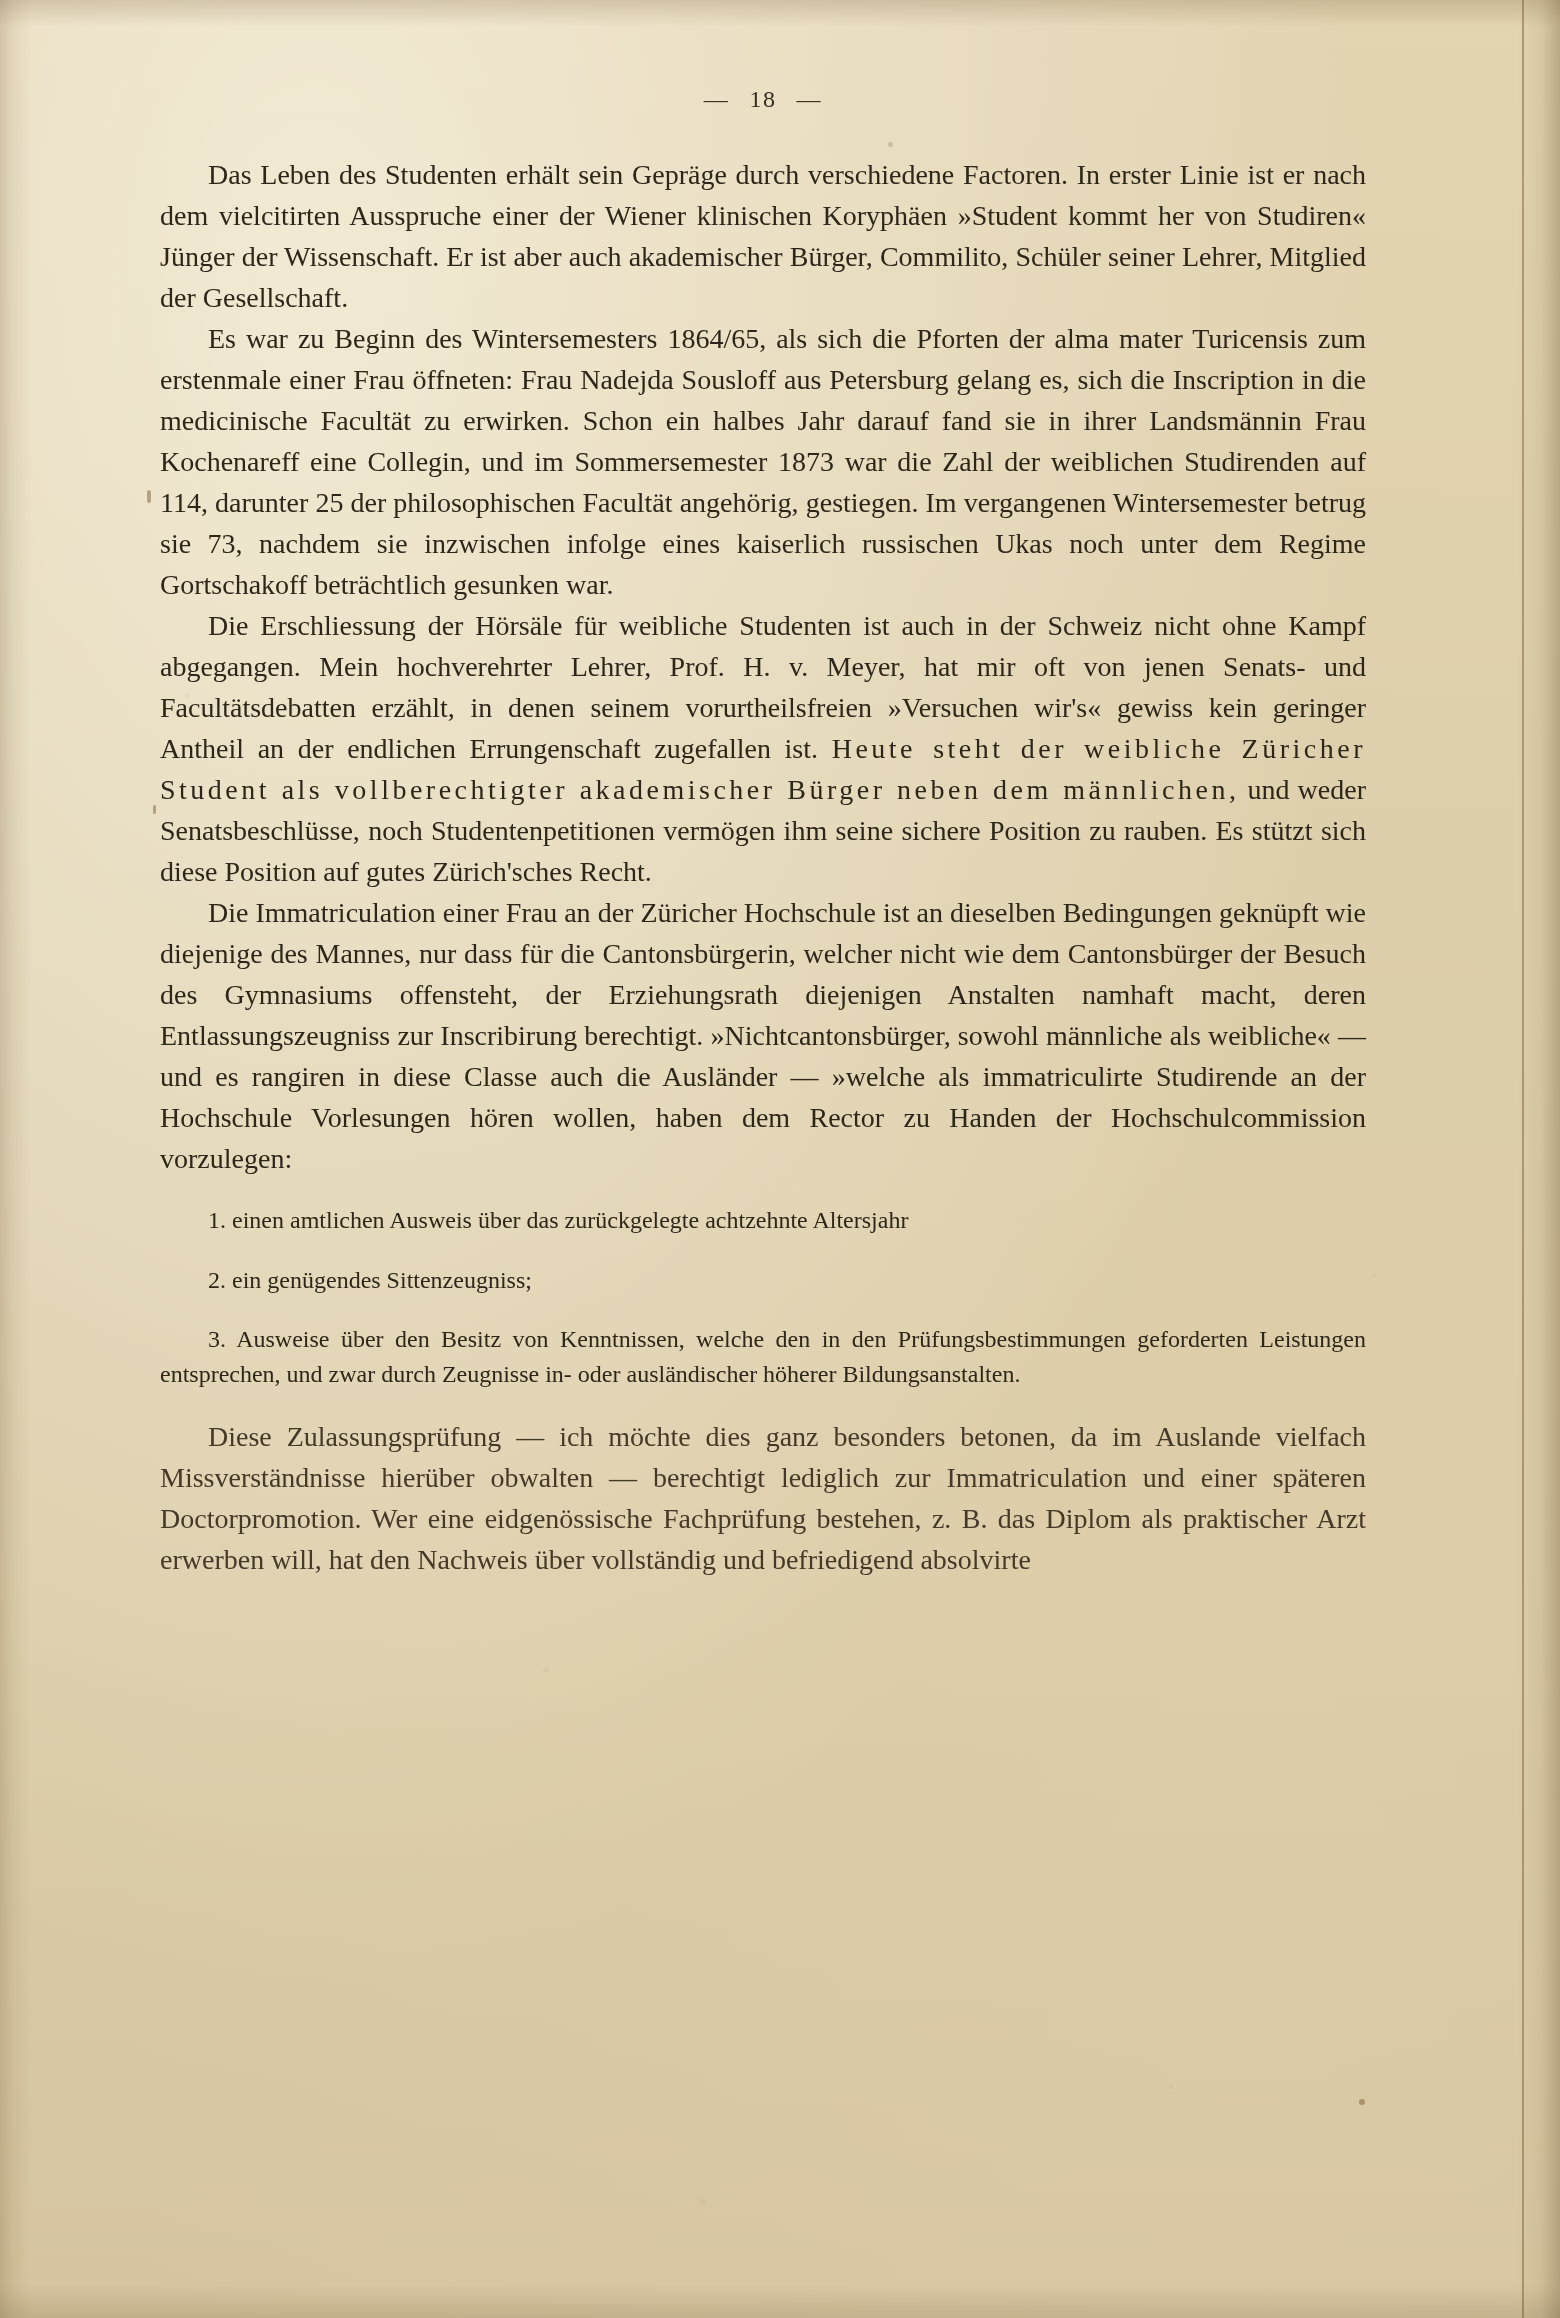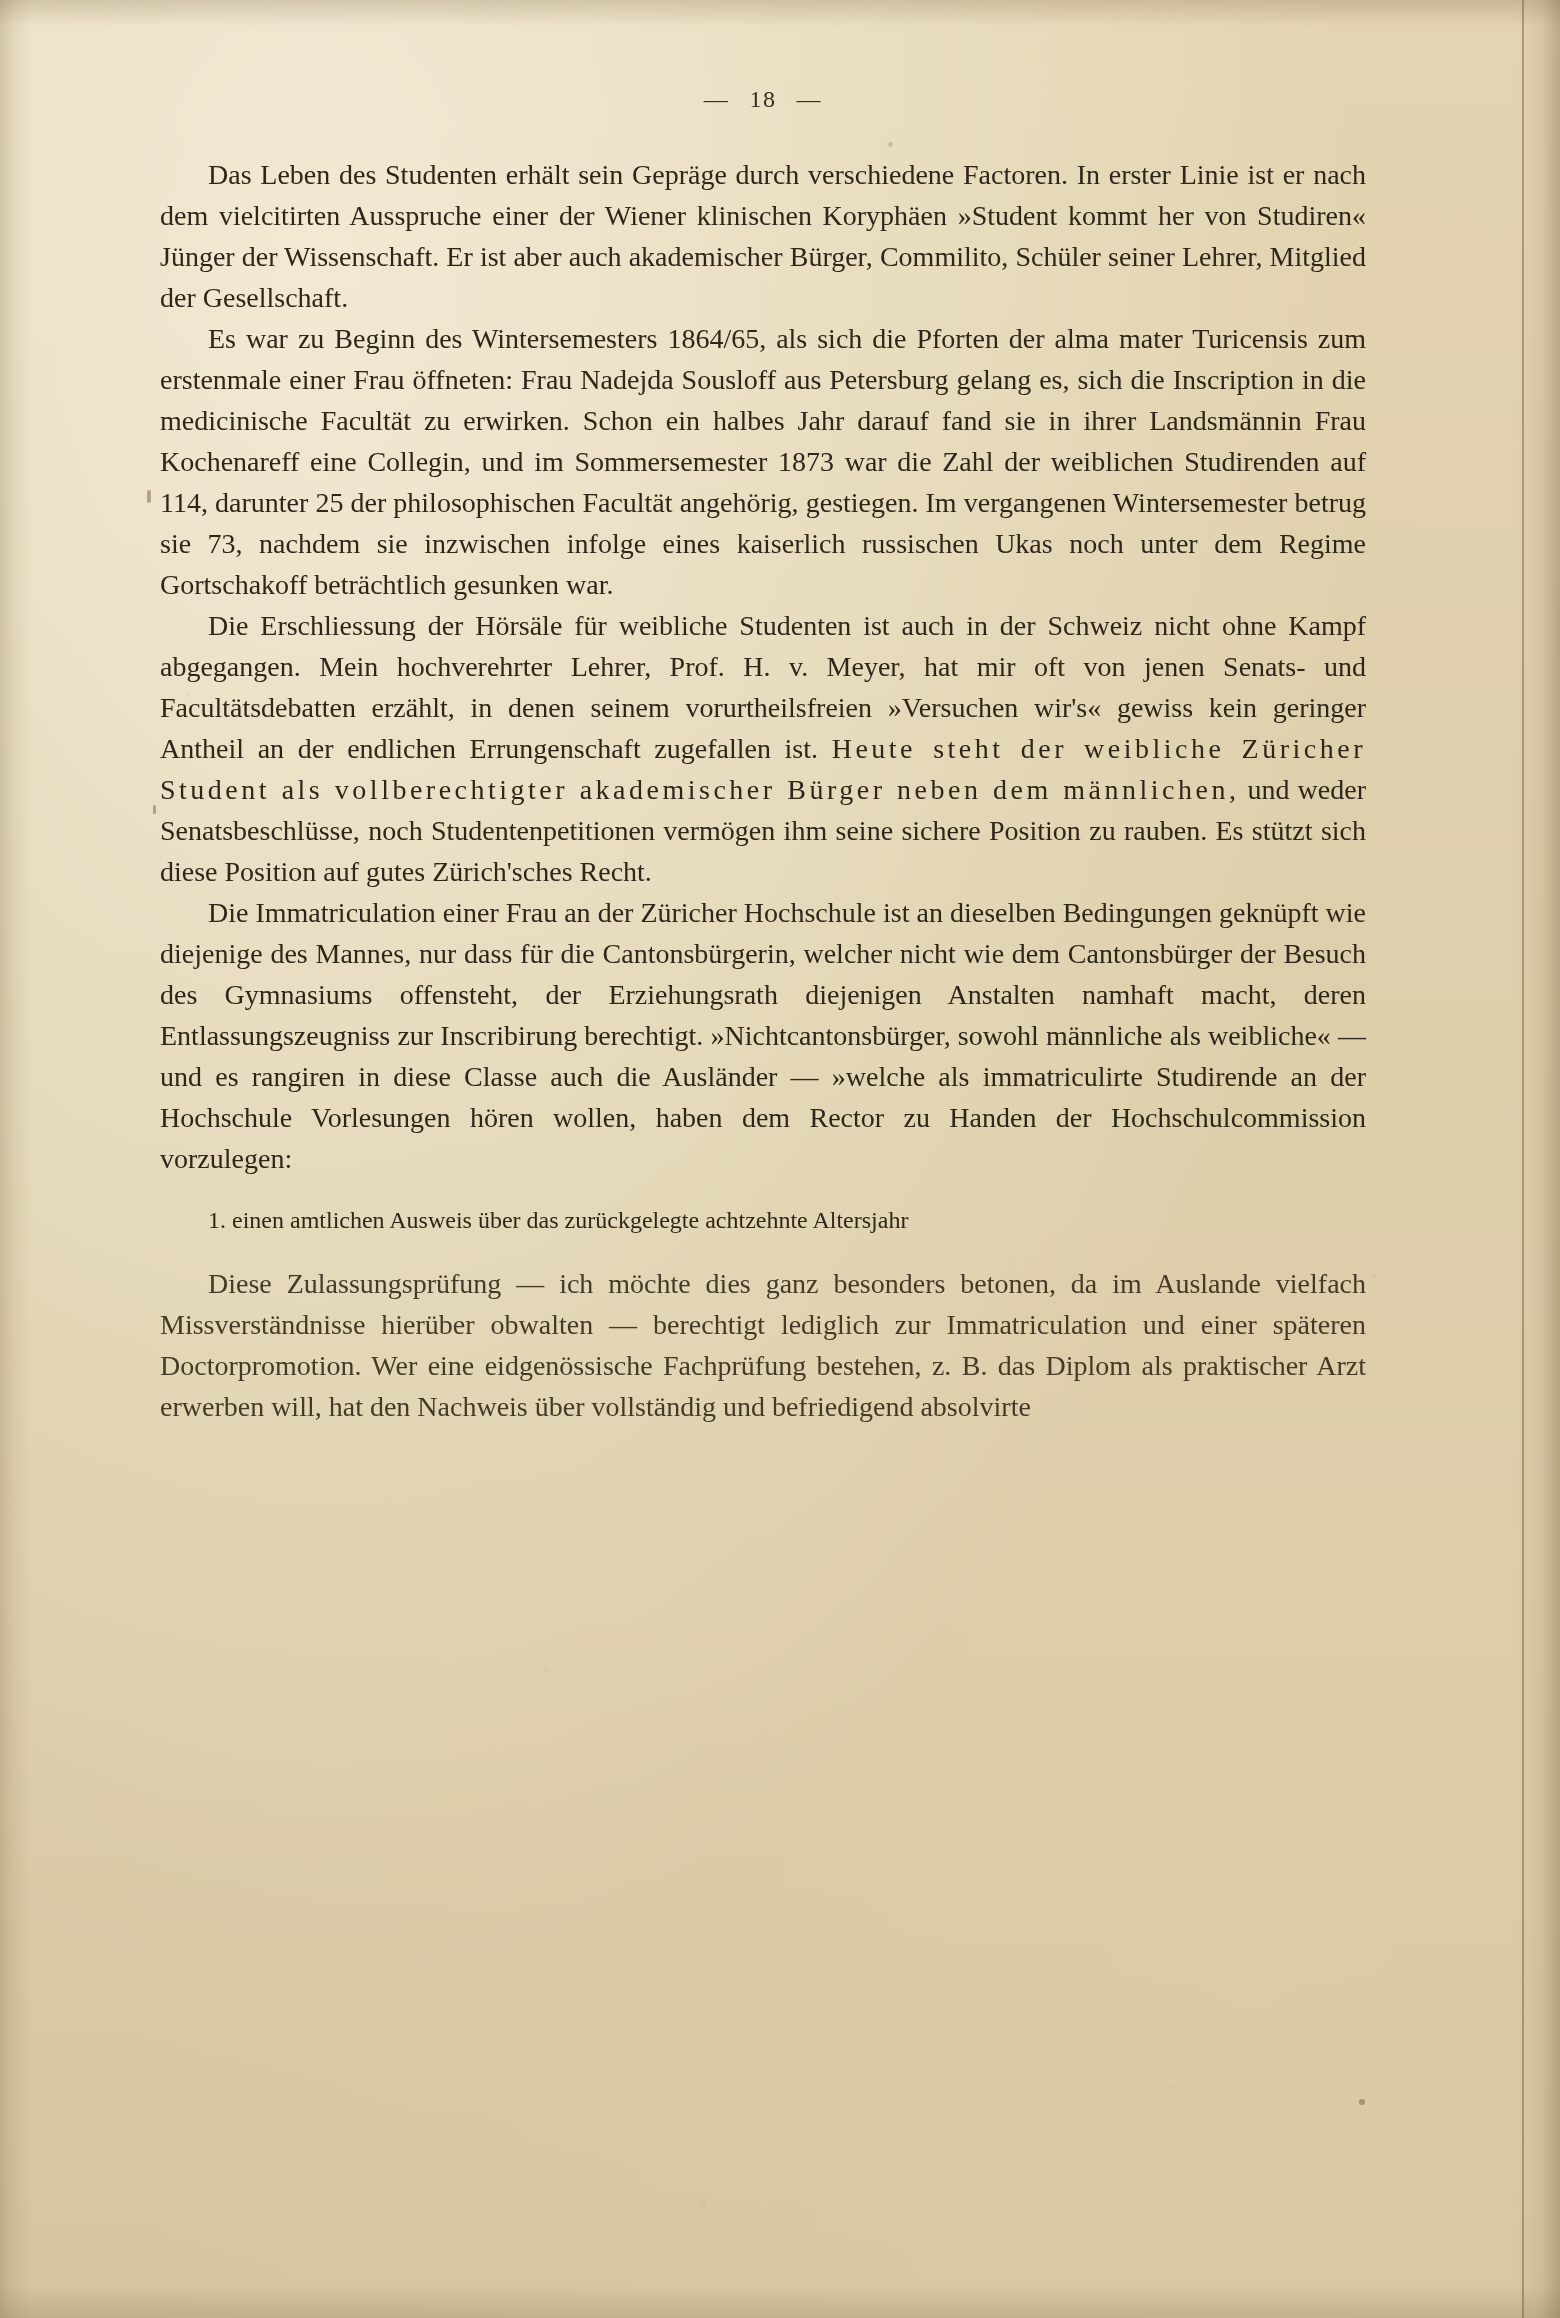--- a/index.html
+++ b/index.html
@@ -154,18 +154,20 @@
     </div>
 
     <p class="para">Das Leben des Studenten erhält sein Gepräge durch verschiedene Factoren. In erster Linie ist er nach dem vielcitirten Ausspruche einer der Wiener klinischen Koryphäen »Student kommt her von Studiren« Jünger der Wissenschaft. Er ist aber auch akademischer Bürger, Commilito, Schüler seiner Lehrer, Mitglied der Gesellschaft.</p>
     <p class="para">Es war zu Beginn des Wintersemesters 1864/65, als sich die Pforten der alma mater Turicensis zum erstenmale einer Frau öffneten: Frau Nadejda Sousloff aus Petersburg gelang es, sich die Inscription in die medicinische Facultät zu erwirken. Schon ein halbes Jahr darauf fand sie in ihrer Landsmännin Frau Kochenareff eine Collegin, und im Sommersemester 1873 war die Zahl der weiblichen Studirenden auf 114, darunter 25 der philosophischen Facultät angehörig, gestiegen. Im vergangenen Wintersemester betrug sie 73, nachdem sie inzwischen infolge eines kaiserlich russischen Ukas noch unter dem Regime Gortschakoff beträchtlich gesunken war.</p>
 
     <p class="para"><span>Die Erschliessung der Hörsäle für weibliche Studenten ist auch in der Schweiz nicht ohne Kampf abgegangen. Mein hochverehrter Lehrer, Prof. H. v. Meyer, hat mir oft von jenen Senats- und Facultätsdebatten erzählt, in denen seinem vorurtheilsfreien »Versuchen wir's« gewiss kein geringer Antheil an der endlichen Errungenschaft zugefallen ist.</span> <span class="sperr">Heute steht der weibliche Züricher Student als vollberechtigter akademischer Bürger neben dem männlichen,</span><span> und weder Senatsbeschlüsse, noch Studentenpetitionen vermögen ihm seine sichere Position zu rauben. Es stützt sich diese Position auf gutes Zürich'sches Recht.</span></p>
 
     <p class="para">Die Immatriculation einer Frau an der Züricher Hochschule ist an dieselben Bedingungen geknüpft wie diejenige des Mannes, nur dass für die Cantonsbürgerin, welcher nicht wie dem Cantonsbürger der Besuch des Gymnasiums offensteht, der Erziehungsrath diejenigen Anstalten namhaft macht, deren Entlassungszeugniss zur Inscribirung berechtigt. »Nichtcantonsbürger, sowohl männliche als weibliche« — und es rangiren in diese Classe auch die Ausländer — »welche als immatriculirte Studirende an der Hochschule Vorlesungen hören wollen, haben dem Rector zu Handen der Hochschulcommission vorzulegen:</p>
 
     <p class="item">1. einen amtlichen Ausweis über das zurückgelegte achtzehnte Altersjahr</p>
+    <p class="item">2. ein genügendes Sittenzeugniss;</p>
+    <p class="item">3. Ausweise über den Besitz von Kenntnissen, welche den in den Prüfungsbestimmungen geforderten Leistungen entsprechen, und zwar durch Zeugnisse in- oder ausländischer höherer Bildungsanstalten.</p>
 
     <p class="para faint">Diese Zulassungsprüfung — ich möchte dies ganz besonders betonen, da im Auslande vielfach Missverständnisse hierüber obwalten — berechtigt lediglich zur Immatriculation und einer späteren Doctorpromotion. Wer eine eidgenössische Fachprüfung bestehen, z. B. das Diplom als praktischer Arzt erwerben will, hat den Nachweis über vollständig und befriedigend absolvirte</p>
 
   </div>
 </div>
 
 
 </body></html>

